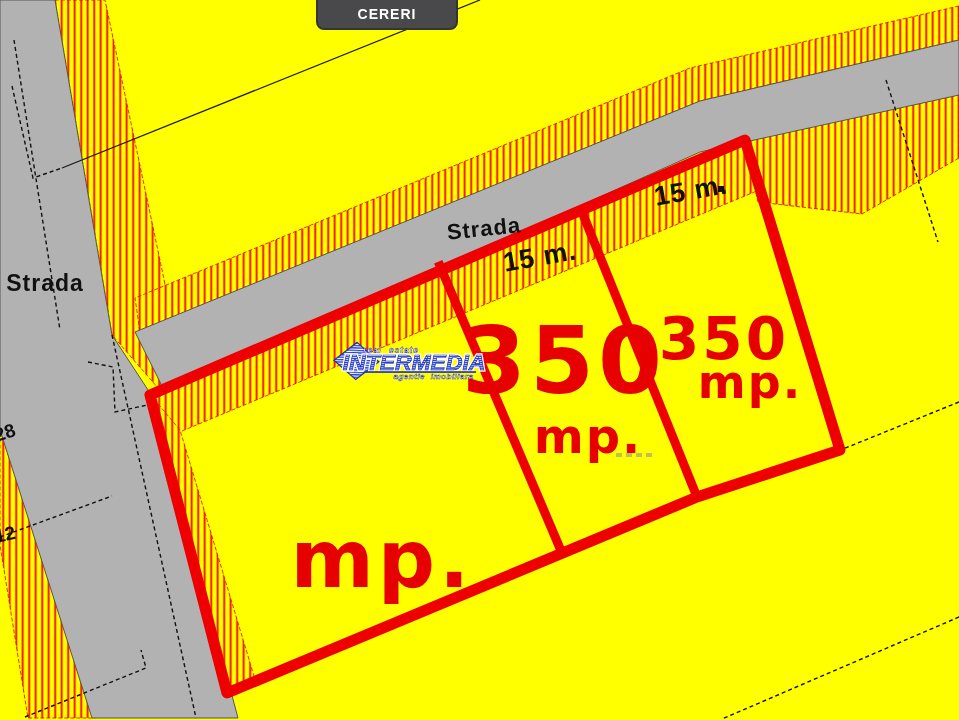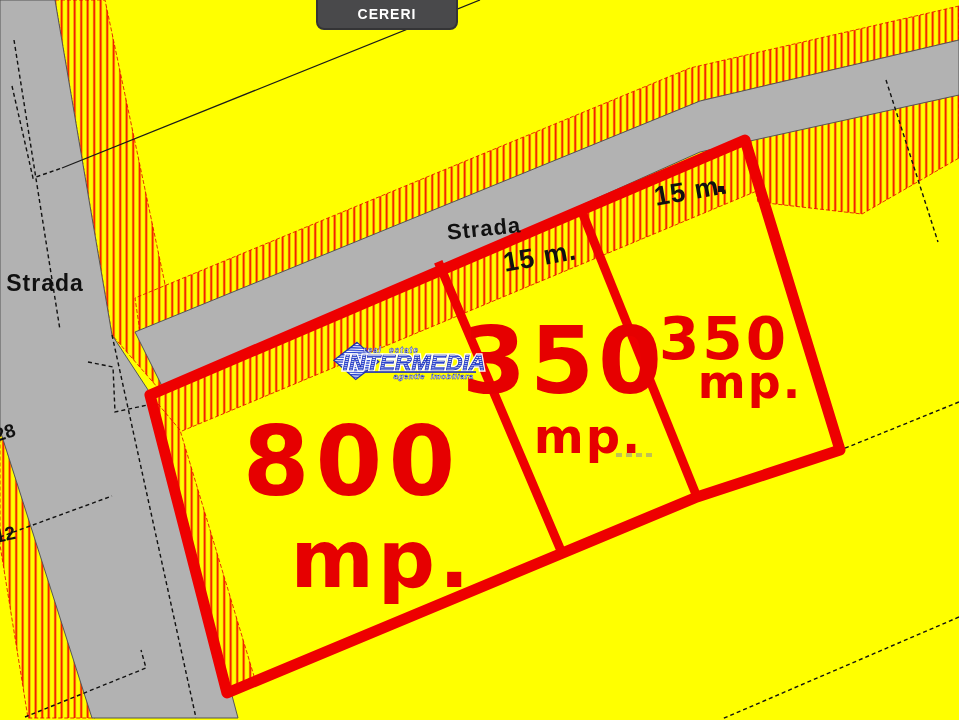--- a/index.html
+++ b/index.html
@@ -75,21 +75,20 @@
 
   <div class="lbl road-lbl" style="left:45px;top:283px;">Strada</div>
   <div class="lbl road-lbl" style="left:484px;top:229px;font-size:22px;transform:translate(-50%,-50%) rotate(-6deg);">Strada</div>
 
   <div class="lbl front-lbl" style="left:540px;top:257px;transform:translate(-50%,-50%) rotate(-10deg);">15 m.</div>
   <div class="lbl front-lbl" style="left:691px;top:191px;transform:translate(-50%,-50%) rotate(-10deg);">15 m.</div>
 
   <div class="lbl plot-num" style="left:5px;top:433px;transform:translate(-50%,-50%) rotate(-18deg);">28</div>
   <div class="lbl plot-num" style="left:5px;top:535px;transform:translate(-50%,-50%) rotate(-12deg);">12</div>
 
-  <div class="lbl area-num" style="left:352px;top:462px;font-size:96px;letter-spacing:6px;">800</div>
   <div class="lbl area-num" style="left:382px;top:560px;font-size:80px;letter-spacing:4px;">mp.</div>
 
   <div class="lbl area-num" style="left:564px;top:362px;font-size:92px;letter-spacing:4px;">350</div>
   <div class="lbl area-num" style="left:588px;top:436px;font-size:48px;letter-spacing:2px;">mp.</div>
 
   <div class="lbl area-num" style="left:724px;top:339px;font-size:58px;letter-spacing:3px;">350</div>
   <div class="lbl area-num" style="left:750px;top:382px;font-size:46px;letter-spacing:2px;">mp.</div>
 
   <svg class="logo-svg" width="315" height="92" viewBox="330 313 645 92" style="width:315px;height:92px">
     <defs>

